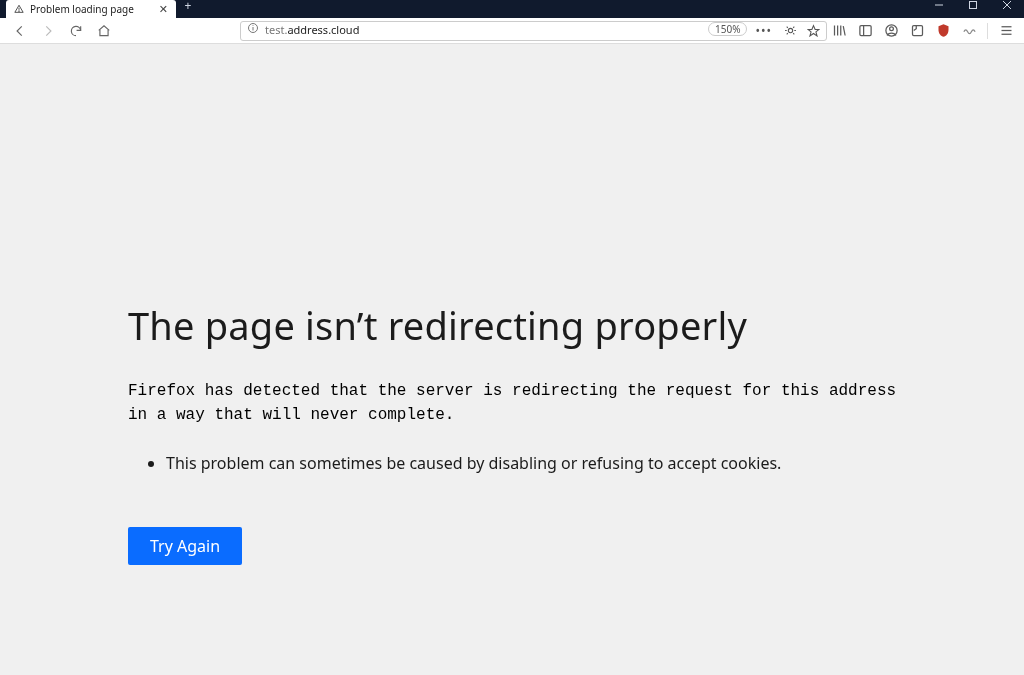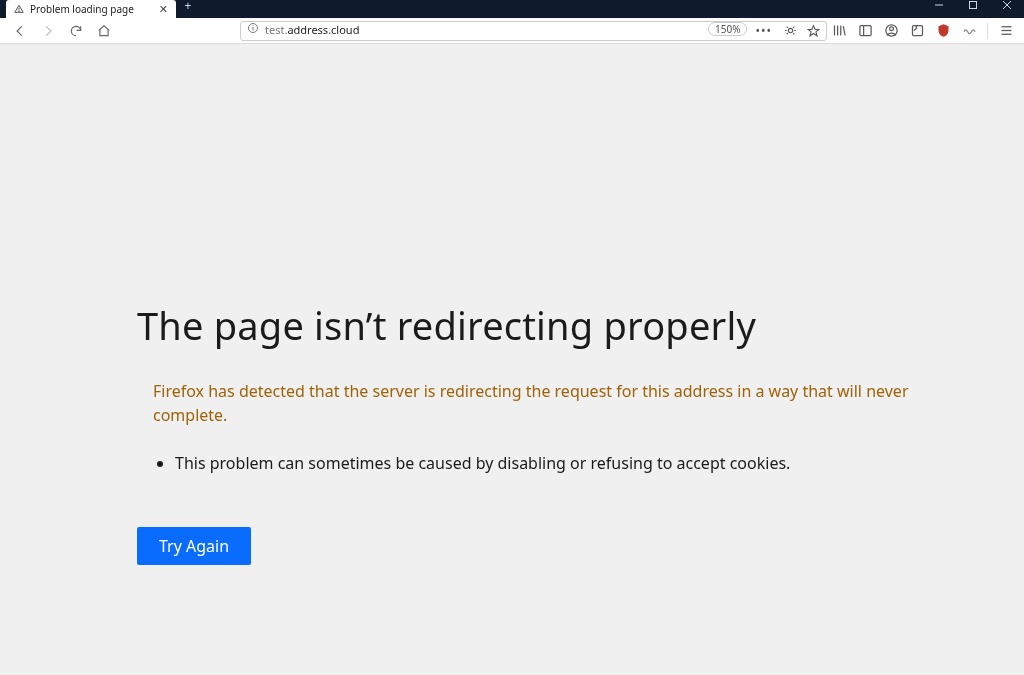--- a/index.html
+++ b/index.html
@@ -125,39 +125,40 @@
     .toolbar-addons .icon-slot { width: 16px; height:16px; display:flex; align-items:center; justify-content:center; }
     .toolbar-addons svg { width: 15px; height:15px; display:block; color:#5b5b5b; }
     .shield-red svg { color:#c0392b; fill:#c0392b; }
     .wave svg { color:#8a8a8a; }
     .toolbar-addons .divider { width:1px; height:16px; background:#ddd; }
 
     
     .content {
       background:#f0f0f0;
       height: calc(675px - 44px);
-      padding: 0 0 0 17px;
+      padding: 0 0 0 8px;
     }
     .error-box {
       width: 790px;
       margin-left: 120px;
       padding-top: 255px;
     }
     .error-title {
       font-size: 38px;
       font-weight: 400;
       color: #1b1b1b;
       margin: 0 0 28px 0;
       letter-spacing: .2px;
     }
     .error-desc {
       font-size: 16px;
-      color: #a16207;
-      margin: 0 0 24px 16px;
+      color: #000000;
+      margin: 0 0 24px 0;
       line-height: 1.5;
+      font-family: Liberation Mono, monospace;
     }
     .error-list {
       margin: 0 0 52px 0;
       padding-left: 38px;
     }
     .error-list li {
       font-size: 16px;
       color: #1b1b1b;
       line-height: 1.5;
     }

